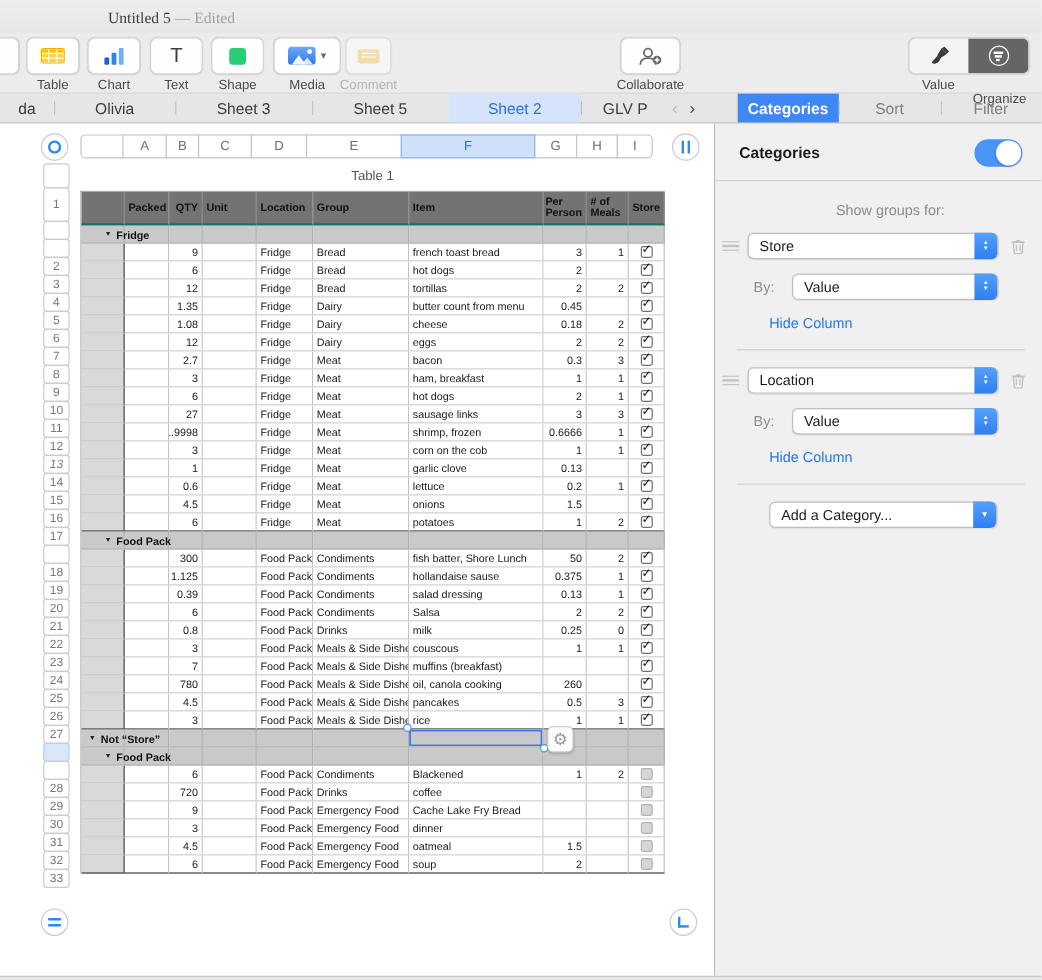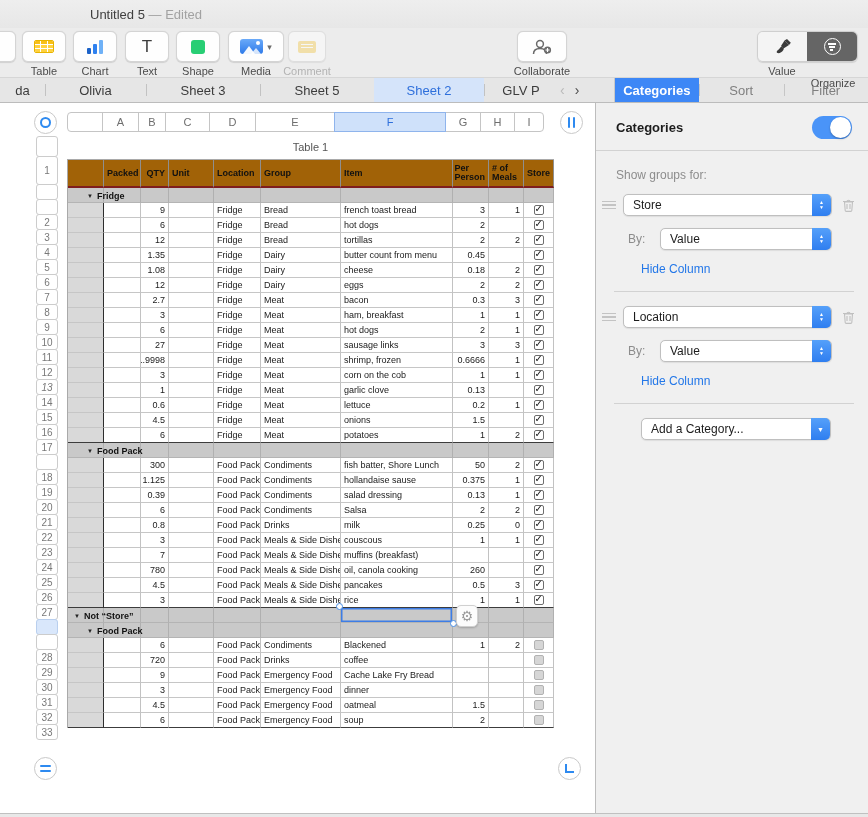--- a/index.html
+++ b/index.html
@@ -2,21 +2,21 @@
 <html><head>
 <meta charset="utf-8">
 <style>
   * { margin:0; padding:0; box-sizing:border-box; }
   html,body { width:868px; height:817px; overflow:hidden; }
   body { font-family:"Liberation Sans","DejaVu Sans",sans-serif; background:#ececec; color:#1a1a1a; }
   .window { position:relative; width:868px; height:817px; background:#ececec; }
 
   
   .titlebar { position:relative; height:28px; background:linear-gradient(#eeeeee,#e7e7e7); }
-  .title { position:absolute; left:90px; top:7px; font-size:13px; color:#3f3f3f; }
+  .title { position:absolute; left:90px; top:7px; font-size:13px; color:#3f3f3f;font-family:Liberation Serif, serif; }
   .title .edited { color:#a2a2a2; }
 
   
   .toolbar { position:relative; height:49px; background:#ececec; }
   .tbtn { position:absolute; top:3px; height:31px; background:#fefefe; border:1px solid #d4d4d4; border-radius:6px;
           box-shadow:0 0.5px 1px rgba(0,0,0,.12); display:flex; align-items:center; justify-content:center; }
   .tlabel { position:absolute; top:37px; font-size:11px; color:#4b4b4b; text-align:center; }
   .dim { color:#b3b3b3; }
   .chev { font-size:9px; color:#6b6b6b; }
   
@@ -81,21 +81,21 @@
   
   .rncol { position:absolute; left:36px; top:34px; width:22px; }
   .rn { border:1px solid #ccc; border-radius:3px; margin-top:-1px; background:#fff; display:flex; align-items:center; justify-content:center; font-size:10px; color:#787878; }
   .rn.blue { background:#d9e7fb; border-color:#b9cfee; }
 
   
   .tbl { position:absolute; left:67px; top:56px; width:487px; border-left:1px solid #a9a9a9; border-top:1px solid #a9a9a9; font-size:9px; }
   .trow { display:flex; }
   .cell { border-right:1px solid #c2c2c2; border-bottom:1px solid #c6c6c6; padding:0 3px; overflow:hidden; white-space:nowrap; display:flex; align-items:center; background:#fff; }
   .trow.hd { height:28px; }
-  .trow.hd .cell { background:#a16207; border-right-color:#8f8f8f; border-bottom:2px solid #7f1d1d; font-weight:bold; color:#111; white-space:normal; line-height:9px; align-items:center; }
+  .trow.hd .cell { background:#737373; border-right-color:#8f8f8f; border-bottom:2px solid #0f766e; font-weight:bold; color:#111; white-space:normal; line-height:9px; align-items:center; }
   .trow.dr { height:15px; }
   .trow.gr { height:15px; position:relative; }
   .trow.gr .cell { background:#c9c9c9; border-right-color:#b0b0b0; border-bottom-color:#b4b4b4; }
   .glabel { position:absolute; top:0; height:100%; display:flex; align-items:center; font-weight:bold; font-size:9px; color:#111; z-index:3; }
   .glabel .tri { font-size:6px; margin-right:4px; color:#222; }
   .c0 { width:36px; } .c1 { width:37px; } .c2 { width:28px; justify-content:flex-end; }
   .c3 { width:45px; } .c4 { width:47px; } .c5 { width:80px; } .c6 { width:112px; }
   .c7 { width:36px; justify-content:flex-end; } .c8 { width:35px; justify-content:flex-end; }
   .c9 { width:30px; justify-content:center; }
   .trow.dr .c0 { background:#d9d9d9; border-right:1.5px solid #2e2e2e; }
@@ -110,21 +110,21 @@
   .selcell .h1 { left:-5px; top:-5px; } .selcell .h2 { right:-5px; bottom:-5px; }
   .gearbtn { position:absolute; right:-26px; top:-3px; width:22px; height:22px; background:#fcfcfc; border:1px solid #d0d0d0; border-radius:5px; box-shadow:0 1px 2px rgba(0,0,0,.2); display:flex; align-items:center; justify-content:center; font-size:14px; color:#9a9a9a; }
 
   
   .p-head { display:flex; align-items:center; justify-content:space-between; padding:13px 16px 11px 20px; }
   .p-title { font-size:13px; font-weight:bold; color:#1c1c1c; }
   .toggle { width:40px; height:23px; border-radius:12px; background:#4a94f8; position:relative; }
   .toggle .knob { position:absolute; right:1px; top:1px; width:21px; height:21px; background:#fff; border-radius:50%; box-shadow:0 1px 2px rgba(0,0,0,.3); }
   .p-div { height:1px; background:#d2d2d2; }
   .p-div.inset { margin:15px 14px 14px 18px; }
-  .p-label { margin:17px 0 12px 20px; color:#8c8c8c; }
+  .p-label { margin:17px 0 12px 20px; color:#8c8c8c;text-align:center; }
   .grow { display:flex; align-items:center; margin:0 12px 0 6px; }
   .dragh { width:14px; margin-right:7px; } .dragh i { display:block; height:1.5px; background:#c3c3c3; margin:2px 0; }
   .trash { width:16px; margin-left:8px; display:flex; justify-content:center; }
   .select { flex:1; height:22px; background:#fff; border:1px solid #bfbfbf; border-radius:5px; display:flex; align-items:center; position:relative; box-shadow:0 0.5px 1px rgba(0,0,0,.08); }
   .select .txt { padding-left:9px; color:#1c1c1c; }
   .stepper { position:absolute; right:0; top:-1px; bottom:-1px; width:19px; background:linear-gradient(#55a0fa,#2f7ef0); border-radius:0 5px 5px 0; display:flex; flex-direction:column; align-items:center; justify-content:center; color:#fff; }
   .stepper span { font-size:5px; line-height:5px; }
   .stepper.single span { font-size:7px; line-height:7px; }
   .byrow { display:flex; align-items:center; margin:12px 36px 0 32px; }
   .bylab { width:24px; color:#8c8c8c; margin-right:8px; }

